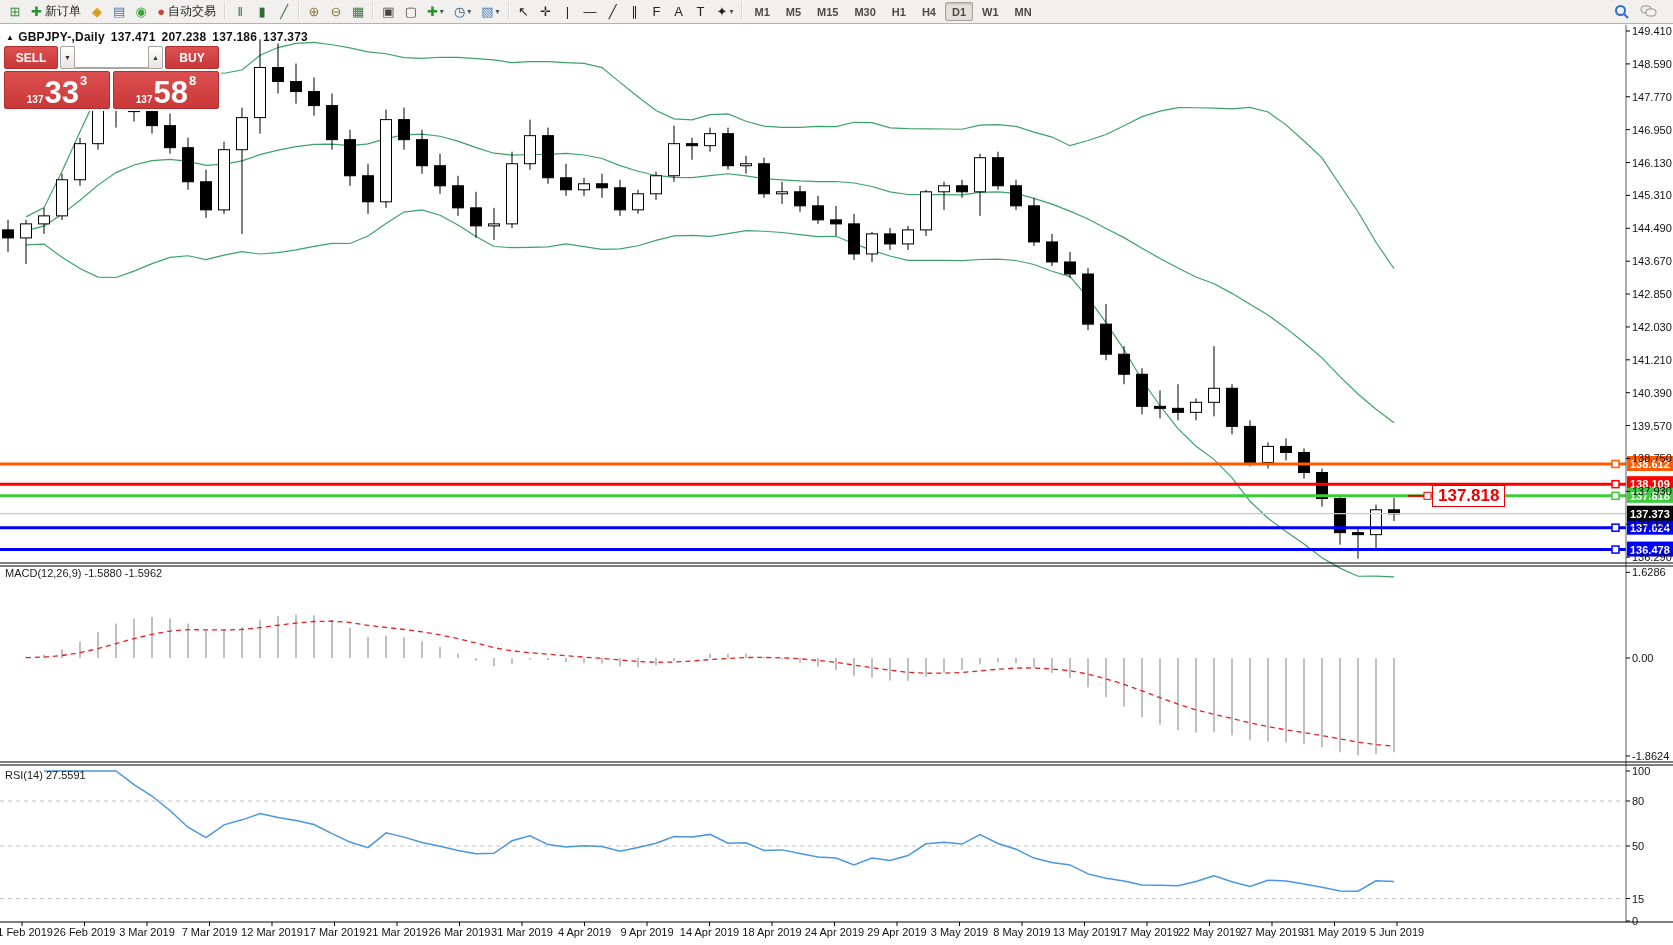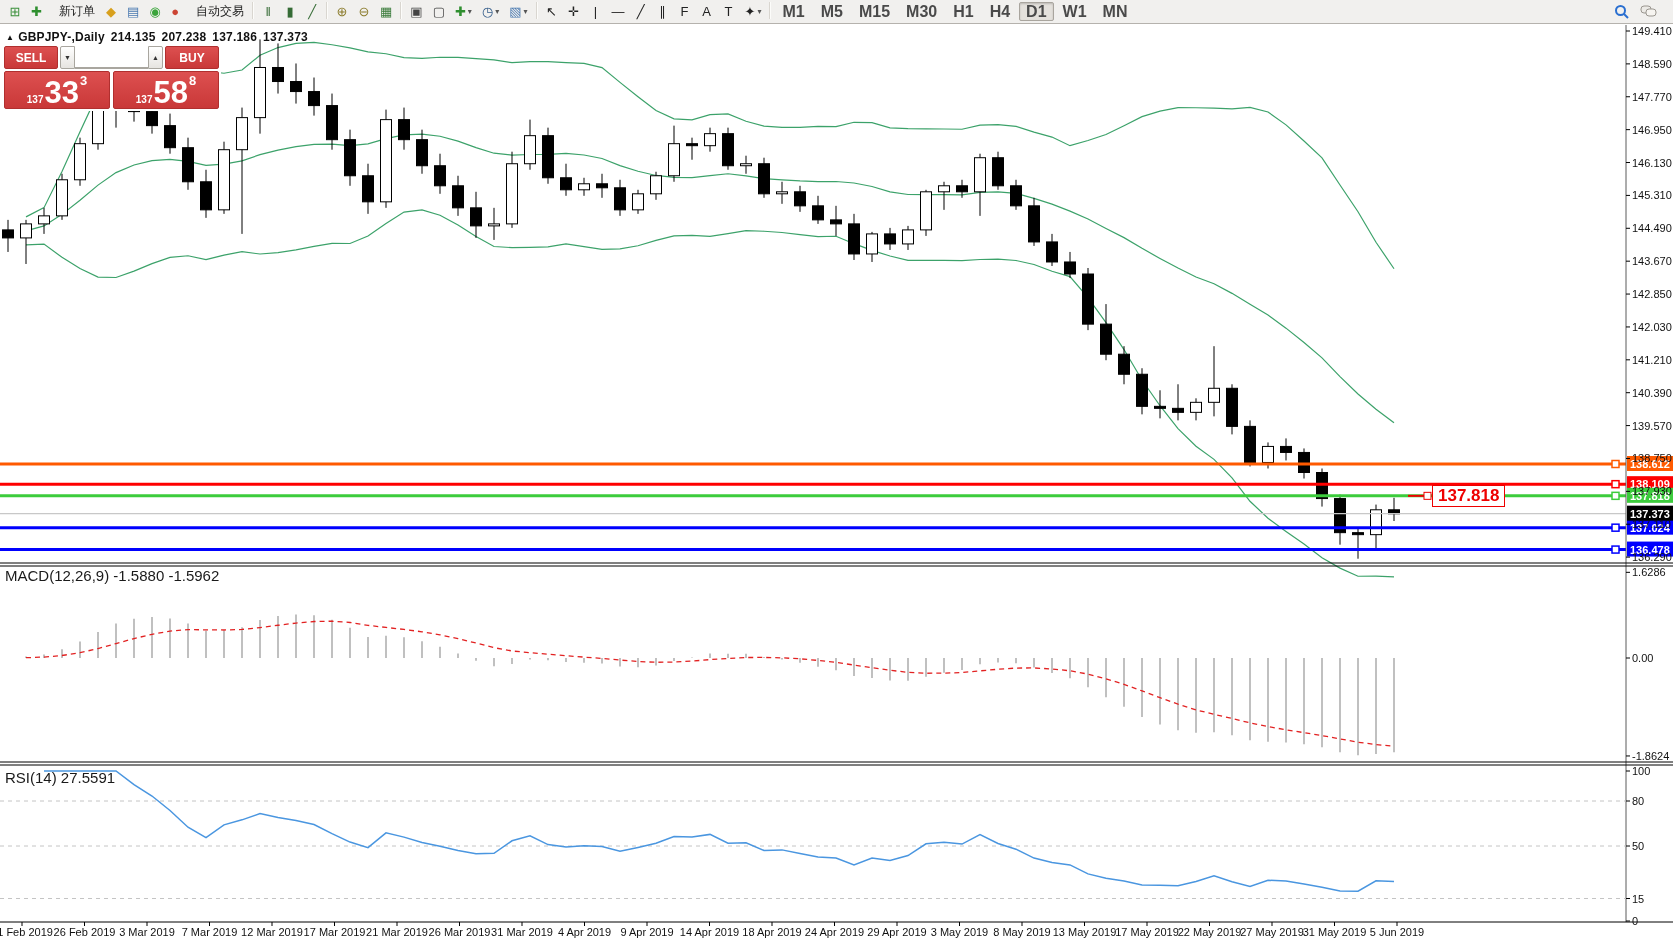--- a/index.html
+++ b/index.html
@@ -5,26 +5,26 @@
   * { margin:0; padding:0; box-sizing:border-box; }
   html,body { width:1673px; height:945px; overflow:hidden;
     font-family:"Liberation Sans", sans-serif; background:#fff; }
   
   .toolbar { position:absolute; left:0; top:0; width:1673px; height:24px;
     background:#f1f0ee; border-bottom:1px solid #b5b2ad;
     display:flex; align-items:center; padding:0 4px; z-index:10; }
   .tb-btn { height:20px; min-width:20px; display:inline-flex; align-items:center;
     justify-content:center; padding:0 3px; margin:0 1px; border:1px solid transparent;
     border-radius:2px; font-size:13px; color:#444; cursor:default; white-space:nowrap; }
-  .tb-btn .lbl { font-size:12px; margin-left:17px; color:#222;
+  .tb-btn .lbl { font-size:12px; margin-left:3px; color:#222;
     font-family:sans-serif; }
   .tb-btn .dd { font-size:8px; color:#555; margin-left:2px; }
   .tb-sep { width:5px; height:20px; margin:0 3px;
     border-left:1px solid #d9d6d0; border-right:1px solid #fcfcfa; }
-  .tf-btn { height:19px; padding:0 6px; margin:4px 1px; font-size:16px; font-weight:bold;
+  .tf-btn { height:19px; padding:0 6px; margin:4px 1px; font-size:11px; font-weight:bold;
     color:#4a4a4a; display:inline-flex; align-items:center; border:1px solid transparent;
     border-radius:2px; }
   .tf-btn.active { background:#e4e1dc; border:1px solid #a9a59e;
     box-shadow:inset 0 1px 2px rgba(0,0,0,.18); }
   .tb-right { margin-left:auto; display:flex; align-items:center; padding-right:6px; }
   .tb-right .tb-btn svg { display:block; }
   
   .chart-area { position:absolute; left:0; top:25px; width:1673px; height:920px;
     background:#fff; }
   #chart-svg { position:absolute; left:0; top:-25px; }
@@ -54,21 +54,21 @@
   .price-box .big { font-size:31px; font-weight:bold; line-height:.82; }
   .price-box .sup { font-size:13px; font-weight:bold; line-height:1; margin-left:1px;
     align-self:flex-start; padding-top:2px; }
   
   .annotation { position:absolute; left:1210px; top:461px; z-index:4;
     font-family:sans-serif; font-size:31px; font-weight:bold; letter-spacing:1px;
     text-shadow:3px 3px 0 #4d4d4d; white-space:nowrap; }
   .price-tag { position:absolute; left:1432px; top:460px; z-index:4; background:#fff;
     border:1px solid #ee0000; color:#ee0000; font-size:17px; font-weight:bold;
     padding:1px 5px 1px 5px; line-height:18px; }
-  .ind-label { position:absolute; font-size:15px; color:#1a1a1a; z-index:3; left:5px; }
+  .ind-label { position:absolute; font-size:11px; color:#1a1a1a; z-index:3; left:5px; }
   .macd-label { top:542px; }
   .rsi-label  { top:744px; }
 </style>
 </head>
 <body>
 
 <div class="toolbar">
   <span id="tb-left"><span class="tb-btn">
         <span style="color: rgb(58, 143, 58);">⊞</span>
       </span><span class="tb-btn">
@@ -513,21 +513,21 @@
       <text x="1209.5" y="936" font-family="&quot;Liberation Sans&quot;, sans-serif" font-size="11" fill="#111" text-anchor="middle">22 May 2019</text>
       <line x1="1272" y1="922" x2="1272" y2="926" stroke="#000"></line>
       <text x="1272" y="936" font-family="&quot;Liberation Sans&quot;, sans-serif" font-size="11" fill="#111" text-anchor="middle">27 May 2019</text>
       <line x1="1334.5" y1="922" x2="1334.5" y2="926" stroke="#000"></line>
       <text x="1334.5" y="936" font-family="&quot;Liberation Sans&quot;, sans-serif" font-size="11" fill="#111" text-anchor="middle">31 May 2019</text>
       <line x1="1397" y1="922" x2="1397" y2="926" stroke="#000"></line>
       <text x="1397" y="936" font-family="&quot;Liberation Sans&quot;, sans-serif" font-size="11" fill="#111" text-anchor="middle">5 Jun 2019</text>
     </svg>
 
   <div class="symbol-line">
-    <span class="tri">▲</span><span>GBPJPY-,Daily</span><span>214.135</span><span>207.238</span><span>137.186</span><span>137.373</span>
+    <span class="tri">▲</span><span>GBPJPY-,Daily</span><span>137.471</span><span>207.238</span><span>137.186</span><span>137.373</span>
   </div>
 
   <div class="trade-panel">
     <div class="tp-row1">
       <div class="btn-red sell-btn">SELL</div>
       <div class="spin spin-down">▼</div>
       <input class="lot-input" value="1.00" style="">
       <div class="spin spin-up">▲</div>
       <div class="btn-red buy-btn">BUY</div>
     </div>

